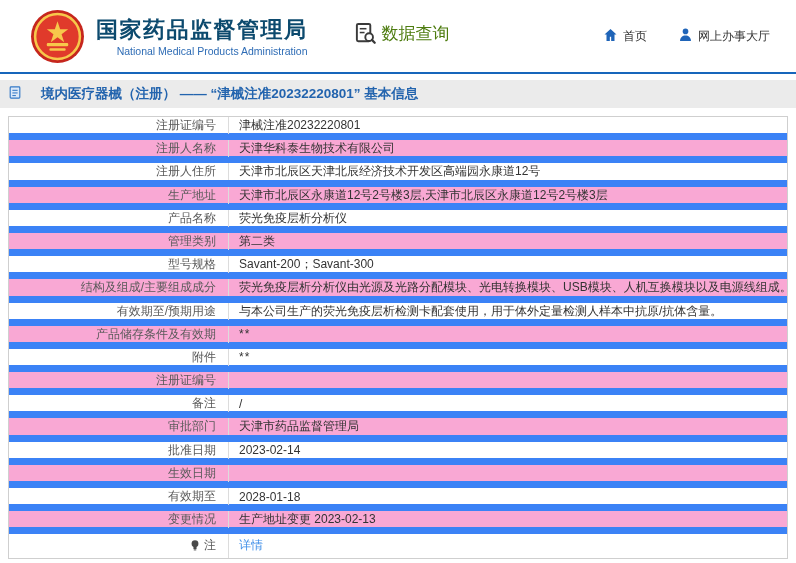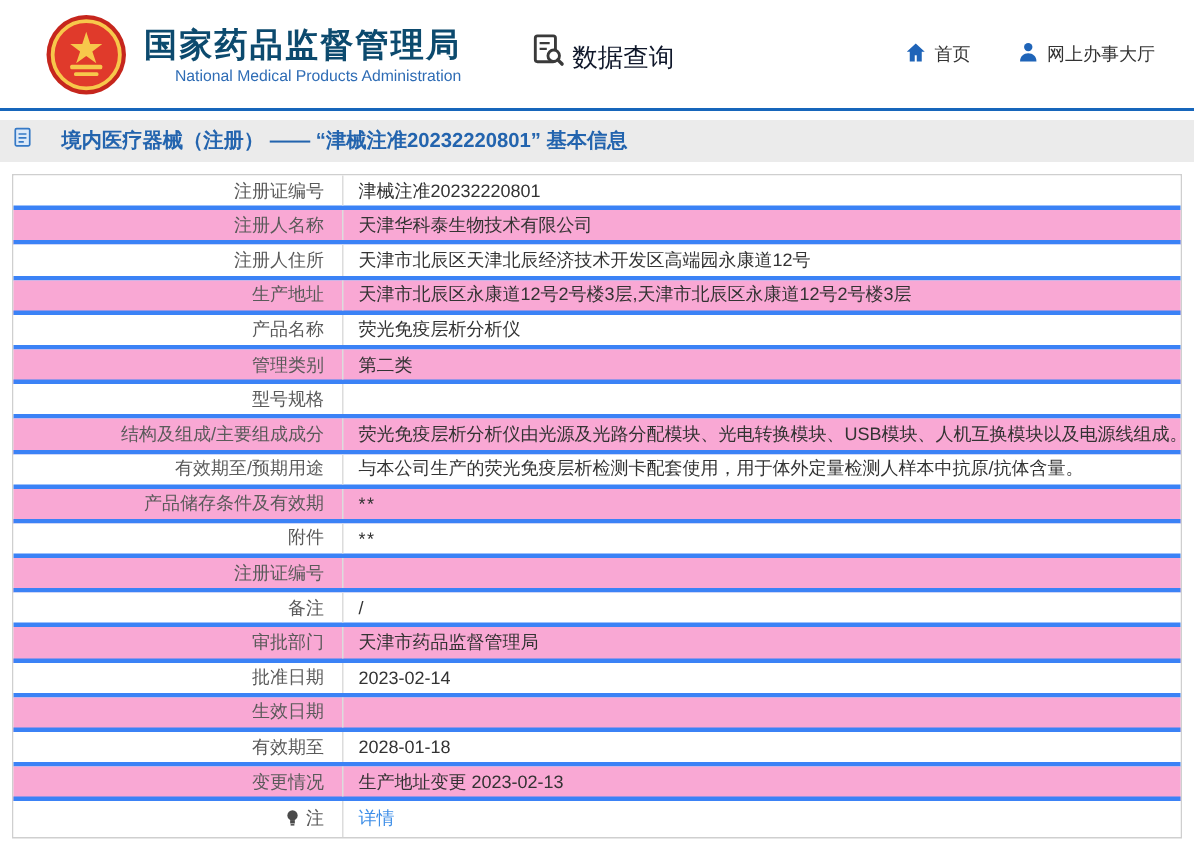--- a/index.html
+++ b/index.html
@@ -5,36 +5,36 @@
   * { margin:0; padding:0; box-sizing:border-box; }
   html,body { width:796px; height:563px; background:#fff; overflow:hidden;
               font-family:"Liberation Sans","DejaVu Sans",sans-serif; }
 
   
   .site-header { height:72px; display:flex; align-items:center; padding:0 14px 0 30px; background:#fff; }
   .brand { display:flex; align-items:center; gap:11px; }
   .emblem { width:55px; height:55px; flex:0 0 auto; }
   .brand-cn { font-size:22px; font-weight:bold; color:#0c4a6e; letter-spacing:1.5px; }
   .brand-en { font-size:10.5px; color:#2e6cb5; margin-top:0;text-align:right; }
-  .section-label { margin-left:46px; display:flex; align-items:flex-end; gap:5px;
-                   font-size:17px; color:#0f172a; cursor:pointer; }
+  .section-label { margin-left:46px; display:flex; align-items:flex-start; gap:5px;
+                   font-size:17px; color:#4d7c0f; cursor:pointer; }
   .header-nav { margin-left:auto; display:flex; gap:30px; padding-right:12px; }
   .nav-item { display:flex; flex-direction:row; align-items:center; gap:4px;
               font-size:12px; color:#333; cursor:pointer; }
   .blue-line { height:2px; background:#1766bb; }
 
   
   .breadcrumb-bar { margin-top:6px; height:28px; background:#ebebeb;
                     display:flex; align-items:center; gap:19px; padding-left:8px; }
   .breadcrumb-title { font-size:13.5px; font-weight:bold; color:#2364ae; }
 
   
   .info-table { margin:8px; border:1px solid #cfcfcf; background:#fff; }
   .row { display:grid; grid-template-columns:220px 1fr; height:23.2px; background:#fff; }
-  .row:not(:last-child) { border-bottom:3px solid #3b82f6; }
+  .row:not(:last-child) { border-bottom:7px solid #3b82f6; }
   .row.alt { background:#f9a8d4; }
   .label-cell { display:flex; justify-content:flex-end; align-items:center; gap:4px;
                 padding-right:12px; border-right:1px solid #dcdcdc;
                 font-size:12px; color:#5a5a5a; white-space:nowrap; }
   .value-cell { display:flex; align-items:center; padding-left:10px;
                 font-size:12px; color:#333; white-space:nowrap; overflow:hidden; }
   .value-text.link { color:#3f8fe8; cursor:pointer; }
   .label-icon { display:none; align-items:center; }
   .row.has-icon .label-icon { display:inline-flex; }
   .asterisks { letter-spacing:1px; }
@@ -161,20 +161,23 @@
       </div>
       <div class="value-cell">
         <span class="value-text">第二类</span>
       </div>
     </div>
     <div class="row">
       <div class="label-cell">
 
         <span class="label-text">型号规格</span>
       </div>
+      <div class="value-cell">
+        <span class="value-text">Savant-200；Savant-300</span>
+      </div>
     </div>
     <div class="row alt">
       <div class="label-cell">
 
         <span class="label-text">结构及组成/主要组成成分</span>
       </div>
       <div class="value-cell">
         <span class="value-text">荧光免疫层析分析仪由光源及光路分配模块、光电转换模块、USB模块、人机互换模块以及电源线组成。</span>
       </div>
     </div>

